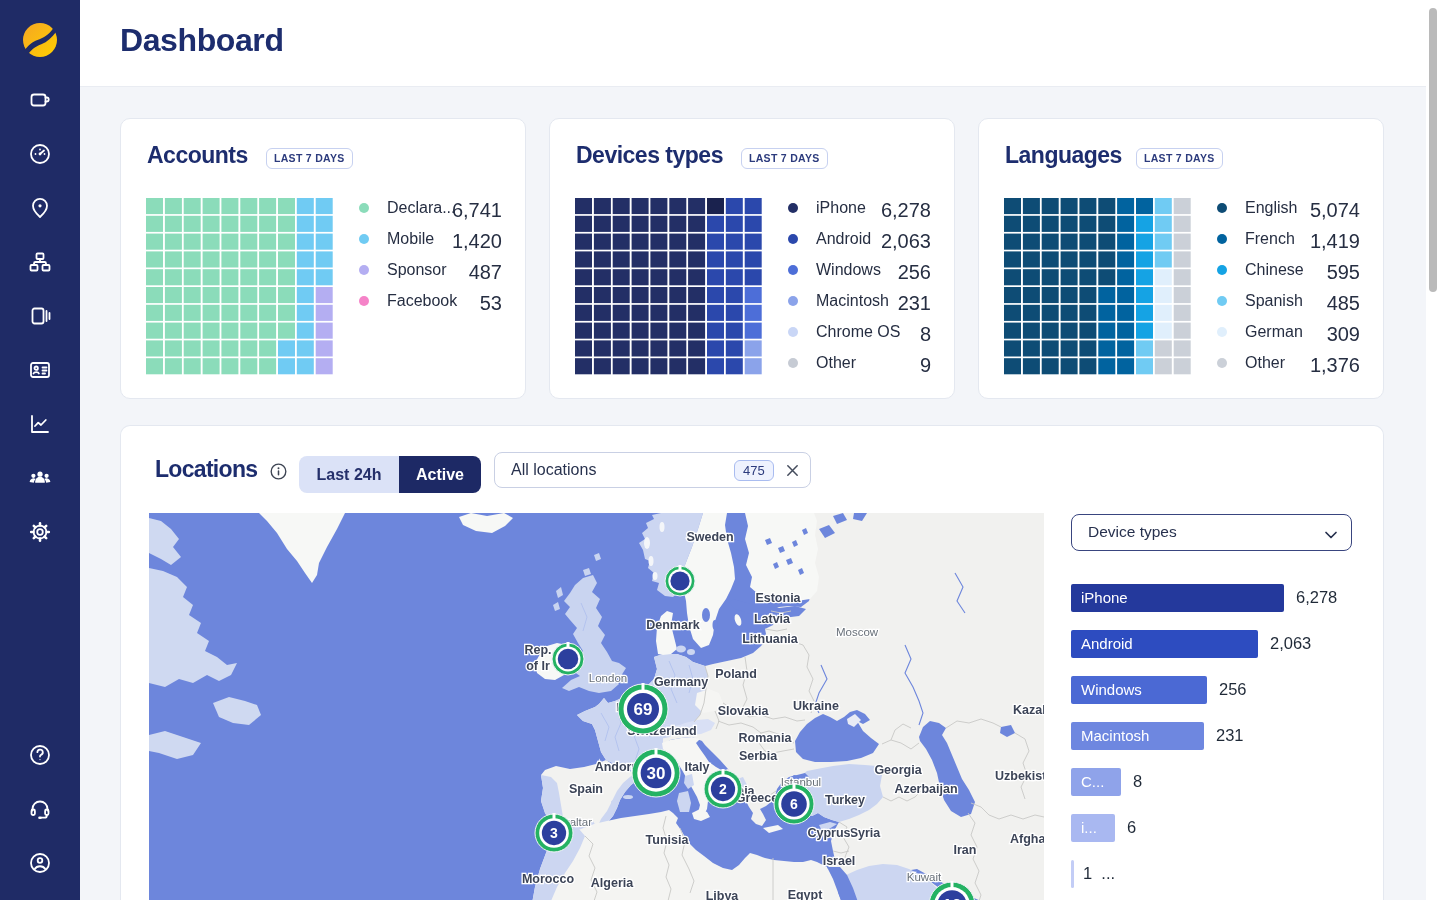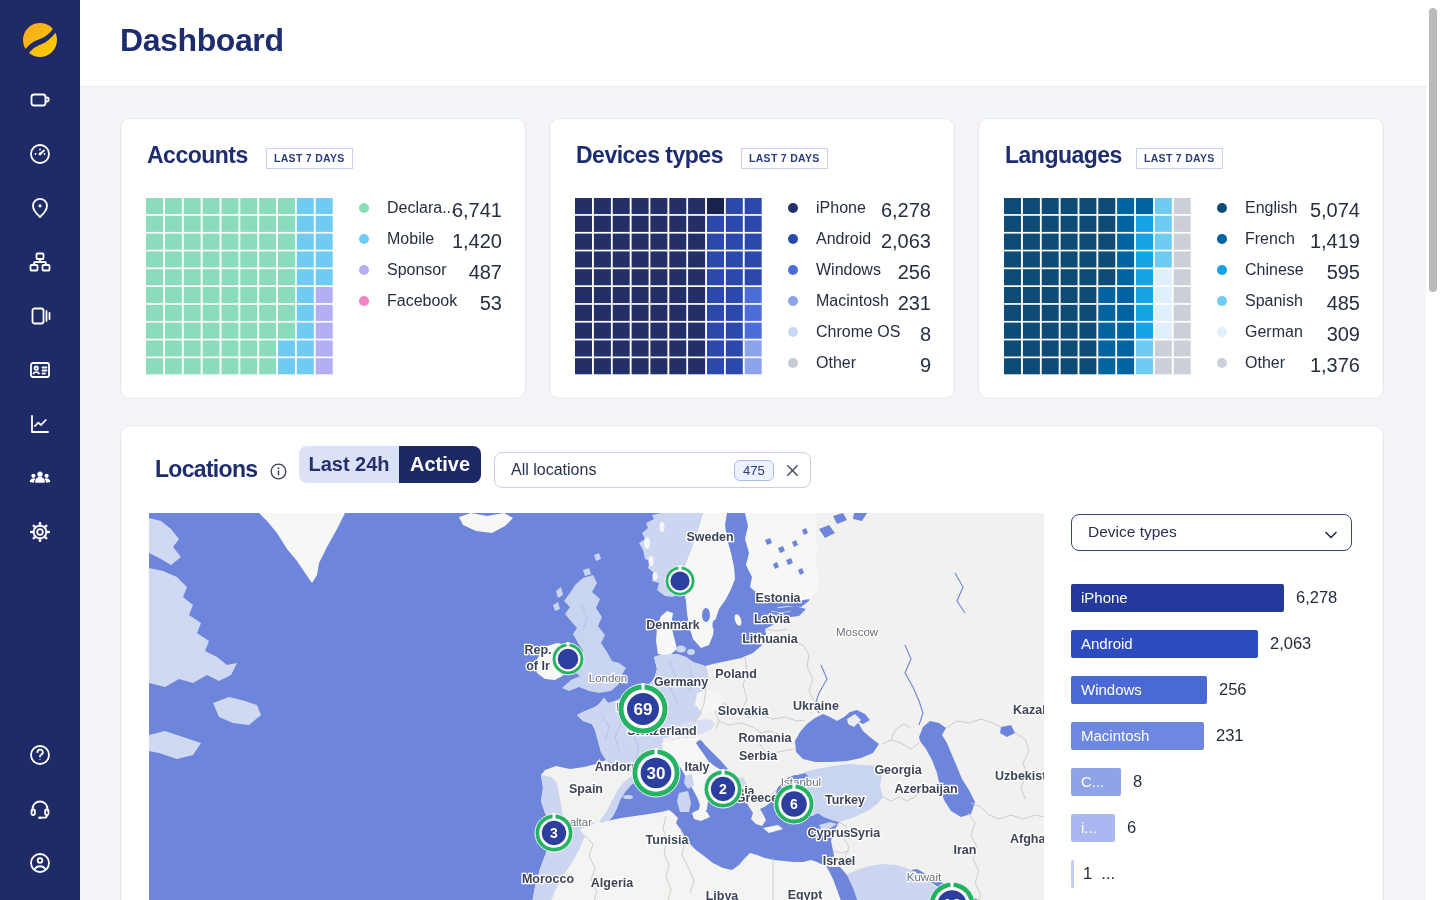--- a/index.html
+++ b/index.html
@@ -9,33 +9,33 @@
   .logo { position:absolute; left:23px; top:23px; width:34px; height:34px; }
   .nav-ic { position:absolute; left:28px; width:24px; height:24px; color:#fff; }
   .header { position:absolute; left:80px; top:0; width:1360px; height:87px; background:#fff; border-bottom:1px solid #e9ecf2; }
   .header h1 { position:absolute; left:40px; top:22px; font-size:32px; font-weight:700; color:#1d2d6e; letter-spacing:-0.4px; }
   .card { position:absolute; background:#fff; border:1px solid #e4e8f0; border-radius:10px;margin-top:27px; }
   .c1 { left:120px; top:91px; width:406px; height:281px; }
   .c2 { left:549px; top:91px; width:406px; height:281px; }
   .c3 { left:978px; top:91px; width:406px; height:281px; }
   .cloc { left:120px; top:398px; width:1264px; height:502px; border-bottom:none; border-bottom-left-radius:0; border-bottom-right-radius:0; }
   .ctitle { position:absolute; left:26px; top:26px; font-size:23px; font-weight:700; color:#1d2d6e; letter-spacing:-0.5px; line-height:21px; }
-  .badge7 { position:absolute; top:29px; height:21px; border:1px solid #c7d1f0; border-radius:0; font-size:10.5px; font-weight:700; color:#2c3b7d; letter-spacing:0.3px; line-height:19px; padding:0 7px; background:#fff; }
+  .badge7 { position:absolute; top:29px; height:21px; border:1px solid #c7d1f0; border-radius:6px; font-size:10.5px; font-weight:700; color:#2c3b7d; letter-spacing:0.3px; line-height:19px; padding:0 7px; background:#fff; }
   .waffle { position:absolute; left:25px; top:79px; }
   .legend { position:absolute; left:238px; top:75px; width:143px; }
   .legend .li { position:relative; height:31px; }
   .legend .dot { position:absolute; left:0px; top:9px; width:10px; height:10px; border-radius:50%; }
   .legend .lb { position:absolute; left:28px; top:5px; font-size:16px; color:#262e42; }
   .legend .vl { position:absolute; right:0; top:5px; font-size:20px; color:#262e42; }
   .scrollbar { position:absolute; right:0; top:0; width:14px; height:900px; background:#fff; z-index:9; }
   .thumb { position:absolute; right:3px; top:8px; width:8px; height:284px; background:#bababa; border-radius:4px; }
   
   .loc-title { position:absolute; left:34px; top:32px; font-size:23px; font-weight:700; color:#1d2d6e; letter-spacing:-0.7px; line-height:22px; }
   .loc-info { position:absolute; left:149px; top:37px; width:17px; height:17px; }
-  .seg { position:absolute; left:178px; top:20px; height:37px; border-radius:8px; overflow:hidden; font-weight:700; font-size:20px; }
+  .seg { position:absolute; left:178px; top:30px; height:37px; border-radius:8px; overflow:hidden; font-weight:700; font-size:16px; }
   .seg .s1 { display:inline-block; width:100px; height:37px; background:#dbe2f7; color:#25306b; text-align:center; line-height:37px; }
   .seg .s2 { display:inline-block; width:82px; height:37px; background:#1d2965; color:#fff; text-align:center; line-height:37px; }
   .sel { position:absolute; left:373px; top:26px; width:317px; height:36px; background:#fff; border:1px solid #c9d0e4; border-radius:8px; }
   .sel .txt { position:absolute; left:16px; top:8px; font-size:16px; color:#28324e; }
   .sel .b475 { position:absolute; left:239px; top:7px; height:21px; border:1px solid #a9bcf0; background:#eef2fe; border-radius:6px; font-size:13px; color:#2c3b7d; padding:0 8px; line-height:19px; }
   .sel .x { position:absolute; right:10px; top:7px; font-size:17px; color:#444c5c; }
   .banner { position:absolute; left:706px; top:26px; width:471px; height:36px; background:#ebf6fd; border:1px solid #c2e2f6; border-radius:8px; }
   .banner .bi { position:absolute; left:18px; top:9px; width:18px; height:18px; }
   .banner .bt { position:absolute; left:48px; top:8px; font-size:15.5px; color:#1d2433; }
   

